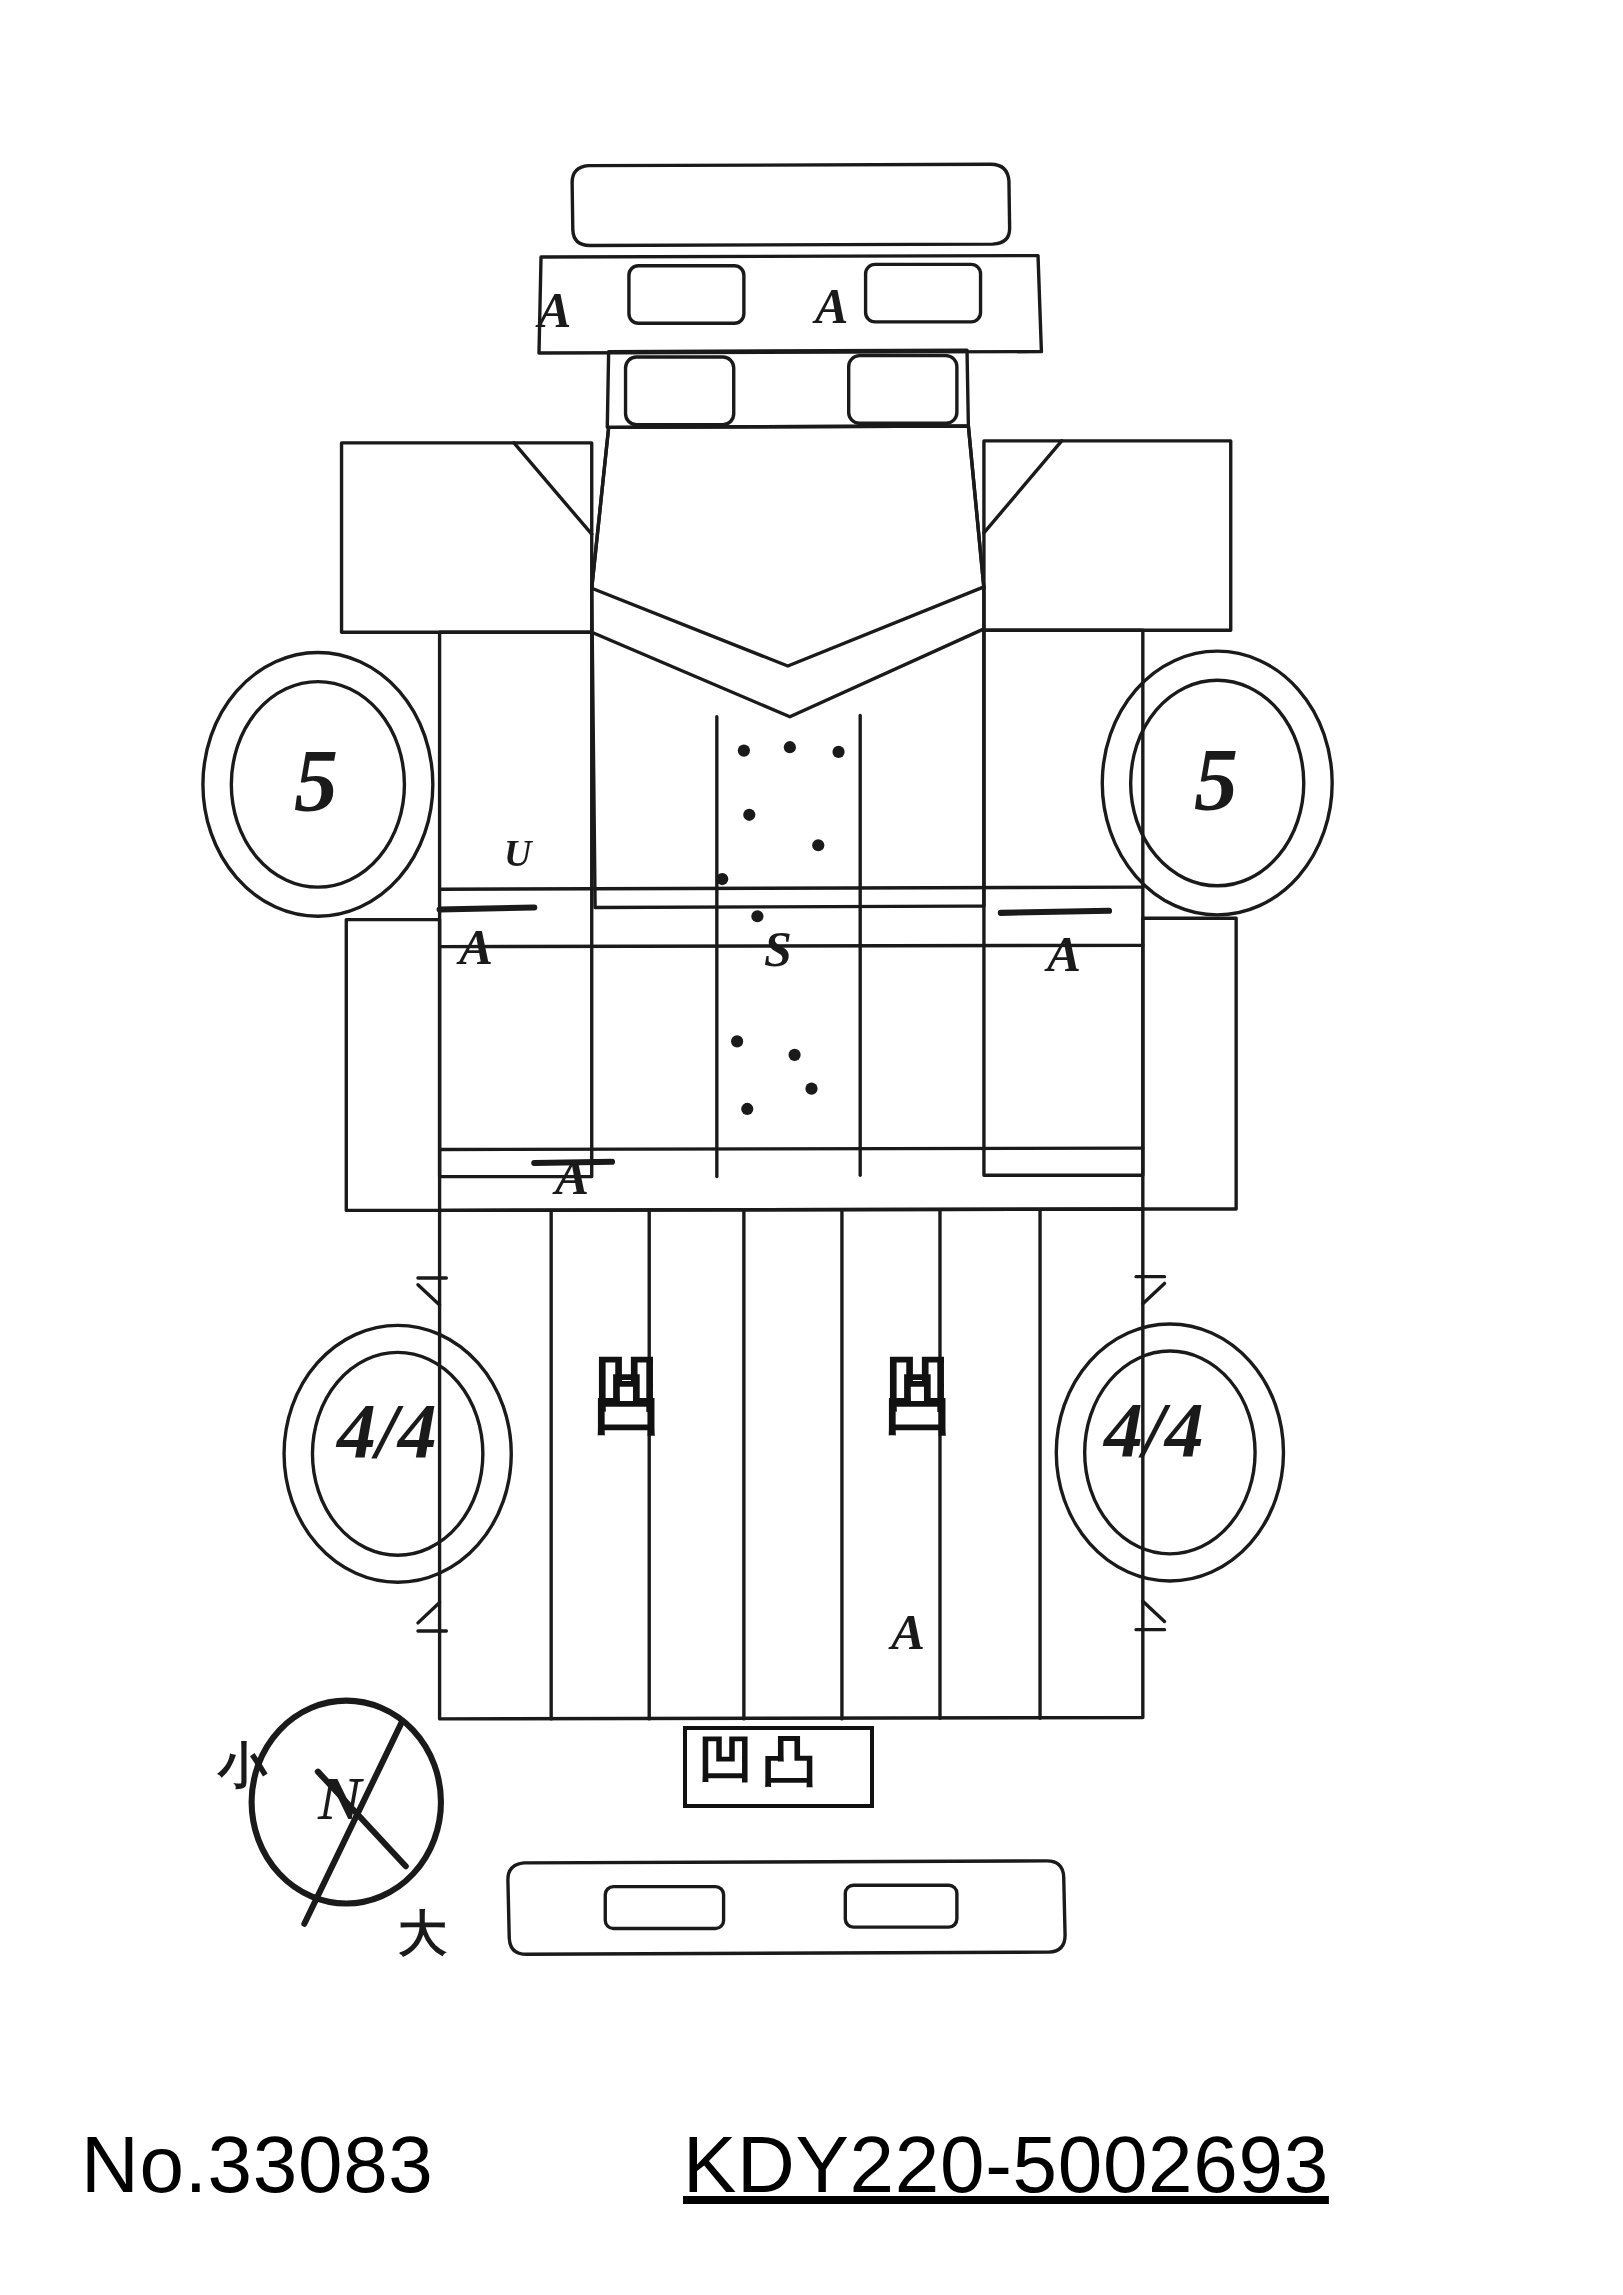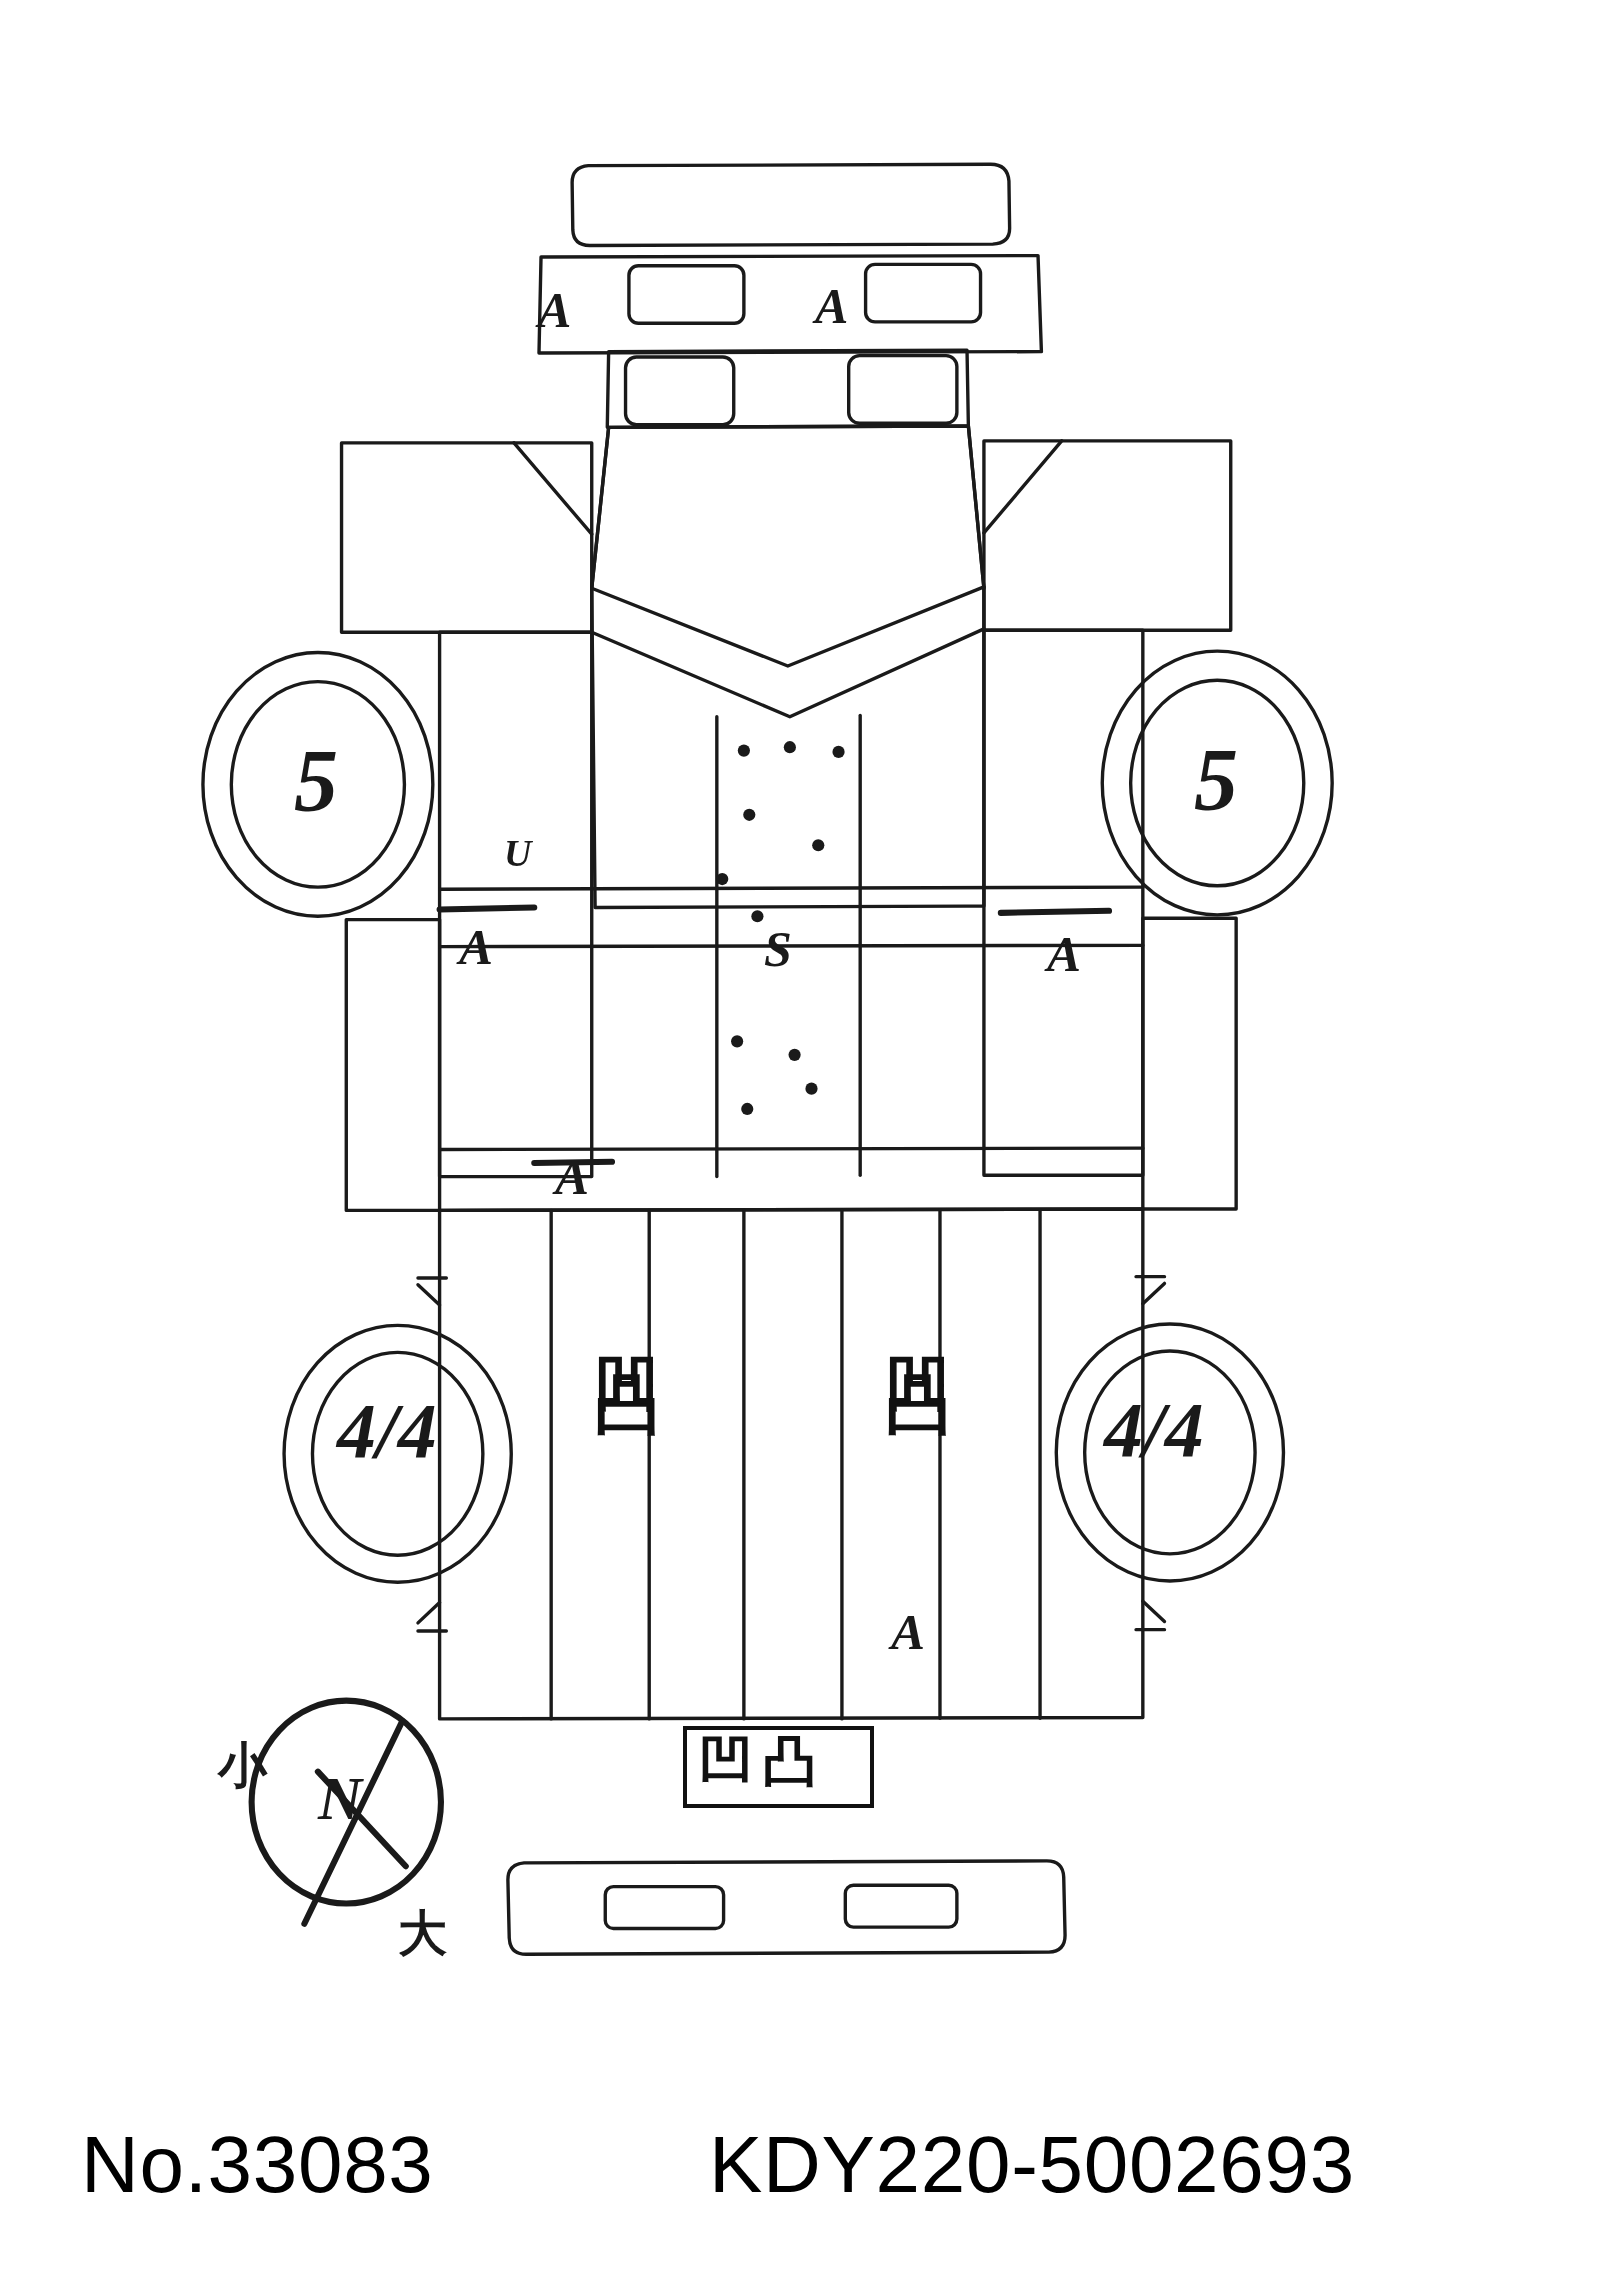--- a/index.html
+++ b/index.html
@@ -46,21 +46,21 @@
   .footer-text {
     position: absolute;
     font-family: "Liberation Sans", sans-serif;
     font-weight: 400;
     color: #000000;
     font-size: 80px;
     letter-spacing: 0.7px;
     white-space: nowrap;
   }
   #footer-no { left: 81px; top: 27px; }
-  #footer-code { left: 709px; top: 27px; }
+  #footer-code { left: 683px; top: 27px; text-decoration: underline; }
   .inspection-stamp {
     position: absolute;
     width: 129px;
     height: 74px;
     border: 4px solid #111;
     background: #fff;
   }
   .glyph-box {
     position: absolute;
     font-family: "DejaVu Sans", sans-serif;

